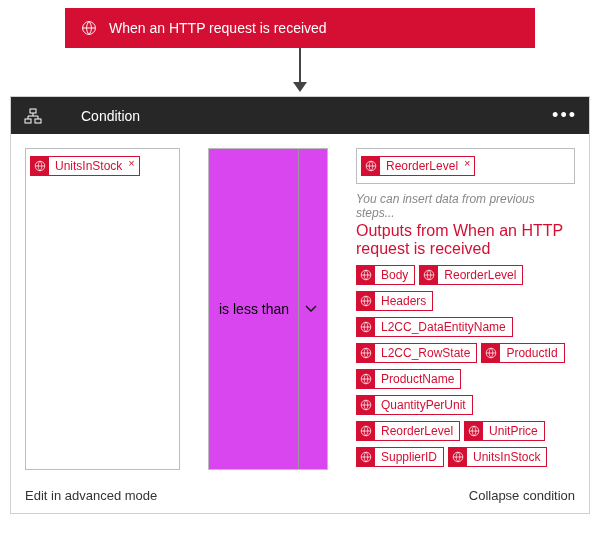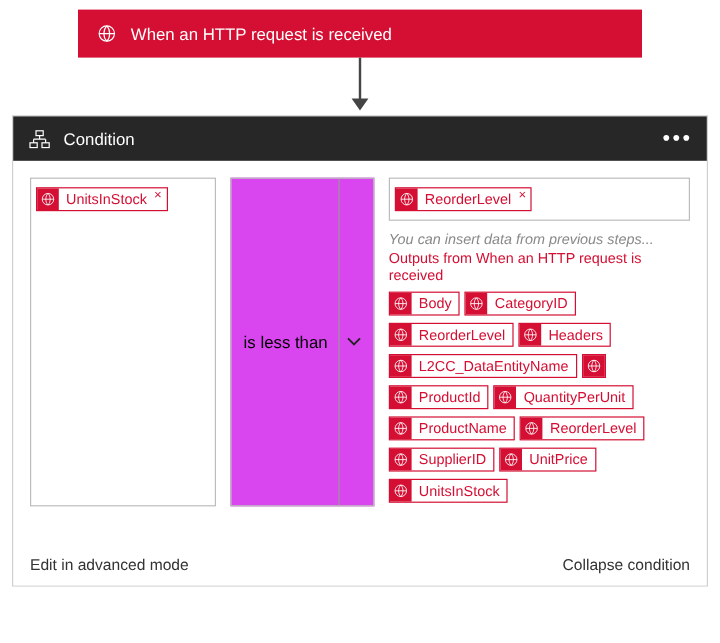--- a/index.html
+++ b/index.html
@@ -58,28 +58,28 @@
     display: flex;
     align-items: center;
     padding: 8px 12px;
     font-size: 14px;
   }
   .condition-header .icon {
     width: 20px; height: 20px;
     margin-right: 10px;
     display: flex; align-items: center; justify-content: center;
   }
-  .condition-header .title { flex: 1; }
+  .condition-header .title { flex: 1; margin-left: 28px; }
   .dots { letter-spacing: 2px; font-size: 18px; cursor: pointer; }
   .condition-body {
     padding: 14px 14px 10px 14px;
   }
   .cond-row {
     display: flex;
-    gap: 12px;
+    gap: 28px;
     align-items: stretch;
   }
   .operand-box {
     border: 1px solid #bcbcbc;
     padding: 4px;
     display: flex;
     align-items: flex-start;
     min-height: 34px;
   }
   .left-op { width: 155px; }
@@ -131,39 +131,38 @@
     top: -3px;
   }
   .hint {
     color: #888;
     font-size: 12px;
     margin: 8px 0 2px 0;
     font-style: italic;
   }
   .outputs-title {
     color: #d40f33;
-    font-size: 12px;
+    font-size: 16px;
     margin-bottom: 4px;
   }
   .tokens-pool {
     display: flex;
     flex-wrap: wrap;
     align-content: flex-start;
     align-items: flex-end;
   }
   .right-column {
     margin-left: 0;
   }
   .footer-row {
     display: flex;
     justify-content: space-between;
     padding: 8px 14px 10px 14px;
     font-size: 13px;
     color: #333;
-    margin-top: 23px;
   }
   .footer-row span { cursor: pointer; }
   svg.globe { width: 16px; height: 16px; }
   svg.globe circle, svg.globe line, svg.globe path { stroke: #fff; stroke-width: 1.2; fill: none; }
   svg.globe-sm { width: 12px; height: 12px; }
   svg.globe-sm circle, svg.globe-sm line, svg.globe-sm path { stroke: #fff; stroke-width: 1.2; fill: none; }
   svg.cond-icon rect { stroke: #fff; fill: none; }
   svg.cond-icon line { stroke: #fff; }
 </style>
 </head>
@@ -263,31 +262,20 @@
               </span>
               <span class="token">
                 <span class="tok-icon">
                   <svg class="globe-sm" viewBox="0 0 20 20">
                     <circle cx="10" cy="10" r="8"></circle>
                     <line x1="2" y1="10" x2="18" y2="10"></line>
                     <path d="M10 2 C6 6,6 14,10 18"></path>
                     <path d="M10 2 C14 6,14 14,10 18"></path>
                   </svg>
                 </span>
-                <span class="tok-label">CategoryID</span>
-              </span>
-              <span class="token">
-                <span class="tok-icon">
-                  <svg class="globe-sm" viewBox="0 0 20 20">
-                    <circle cx="10" cy="10" r="8"></circle>
-                    <line x1="2" y1="10" x2="18" y2="10"></line>
-                    <path d="M10 2 C6 6,6 14,10 18"></path>
-                    <path d="M10 2 C14 6,14 14,10 18"></path>
-                  </svg>
-                </span>
                 <span class="tok-label">ReorderLevel</span>
               </span>
               <span class="token">
                 <span class="tok-icon">
                   <svg class="globe-sm" viewBox="0 0 20 20">
                     <circle cx="10" cy="10" r="8"></circle>
                     <line x1="2" y1="10" x2="18" y2="10"></line>
                     <path d="M10 2 C6 6,6 14,10 18"></path>
                     <path d="M10 2 C14 6,14 14,10 18"></path>
                   </svg>
@@ -307,20 +295,21 @@
               </span>
               <span class="token">
                 <span class="tok-icon">
                   <svg class="globe-sm" viewBox="0 0 20 20">
                     <circle cx="10" cy="10" r="8"></circle>
                     <line x1="2" y1="10" x2="18" y2="10"></line>
                     <path d="M10 2 C6 6,6 14,10 18"></path>
                     <path d="M10 2 C14 6,14 14,10 18"></path>
                   </svg>
                 </span>
+                <span class="tok-label">L2CC_RowState</span>
               </span>
               <span class="token">
                 <span class="tok-icon">
                   <svg class="globe-sm" viewBox="0 0 20 20">
                     <circle cx="10" cy="10" r="8"></circle>
                     <line x1="2" y1="10" x2="18" y2="10"></line>
                     <path d="M10 2 C6 6,6 14,10 18"></path>
                     <path d="M10 2 C14 6,14 14,10 18"></path>
                   </svg>
                 </span>
@@ -328,65 +317,65 @@
               </span>
               <span class="token">
                 <span class="tok-icon">
                   <svg class="globe-sm" viewBox="0 0 20 20">
                     <circle cx="10" cy="10" r="8"></circle>
                     <line x1="2" y1="10" x2="18" y2="10"></line>
                     <path d="M10 2 C6 6,6 14,10 18"></path>
                     <path d="M10 2 C14 6,14 14,10 18"></path>
                   </svg>
                 </span>
+                <span class="tok-label">ProductName</span>
+              </span>
+              <span class="token">
+                <span class="tok-icon">
+                  <svg class="globe-sm" viewBox="0 0 20 20">
+                    <circle cx="10" cy="10" r="8"></circle>
+                    <line x1="2" y1="10" x2="18" y2="10"></line>
+                    <path d="M10 2 C6 6,6 14,10 18"></path>
+                    <path d="M10 2 C14 6,14 14,10 18"></path>
+                  </svg>
+                </span>
                 <span class="tok-label">QuantityPerUnit</span>
               </span>
               <span class="token">
                 <span class="tok-icon">
                   <svg class="globe-sm" viewBox="0 0 20 20">
                     <circle cx="10" cy="10" r="8"></circle>
                     <line x1="2" y1="10" x2="18" y2="10"></line>
                     <path d="M10 2 C6 6,6 14,10 18"></path>
                     <path d="M10 2 C14 6,14 14,10 18"></path>
                   </svg>
                 </span>
-                <span class="tok-label">ProductName</span>
-              </span>
-              <span class="token">
-                <span class="tok-icon">
-                  <svg class="globe-sm" viewBox="0 0 20 20">
-                    <circle cx="10" cy="10" r="8"></circle>
-                    <line x1="2" y1="10" x2="18" y2="10"></line>
-                    <path d="M10 2 C6 6,6 14,10 18"></path>
-                    <path d="M10 2 C14 6,14 14,10 18"></path>
-                  </svg>
-                </span>
                 <span class="tok-label">ReorderLevel</span>
               </span>
               <span class="token">
                 <span class="tok-icon">
                   <svg class="globe-sm" viewBox="0 0 20 20">
                     <circle cx="10" cy="10" r="8"></circle>
                     <line x1="2" y1="10" x2="18" y2="10"></line>
                     <path d="M10 2 C6 6,6 14,10 18"></path>
                     <path d="M10 2 C14 6,14 14,10 18"></path>
                   </svg>
                 </span>
+                <span class="tok-label">UnitPrice</span>
+              </span>
+              <span class="token">
+                <span class="tok-icon">
+                  <svg class="globe-sm" viewBox="0 0 20 20">
+                    <circle cx="10" cy="10" r="8"></circle>
+                    <line x1="2" y1="10" x2="18" y2="10"></line>
+                    <path d="M10 2 C6 6,6 14,10 18"></path>
+                    <path d="M10 2 C14 6,14 14,10 18"></path>
+                  </svg>
+                </span>
                 <span class="tok-label">SupplierID</span>
-              </span>
-              <span class="token">
-                <span class="tok-icon">
-                  <svg class="globe-sm" viewBox="0 0 20 20">
-                    <circle cx="10" cy="10" r="8"></circle>
-                    <line x1="2" y1="10" x2="18" y2="10"></line>
-                    <path d="M10 2 C6 6,6 14,10 18"></path>
-                    <path d="M10 2 C14 6,14 14,10 18"></path>
-                  </svg>
-                </span>
-                <span class="tok-label">UnitPrice</span>
               </span>
               <span class="token">
                 <span class="tok-icon">
                   <svg class="globe-sm" viewBox="0 0 20 20">
                     <circle cx="10" cy="10" r="8"></circle>
                     <line x1="2" y1="10" x2="18" y2="10"></line>
                     <path d="M10 2 C6 6,6 14,10 18"></path>
                     <path d="M10 2 C14 6,14 14,10 18"></path>
                   </svg>
                 </span>

